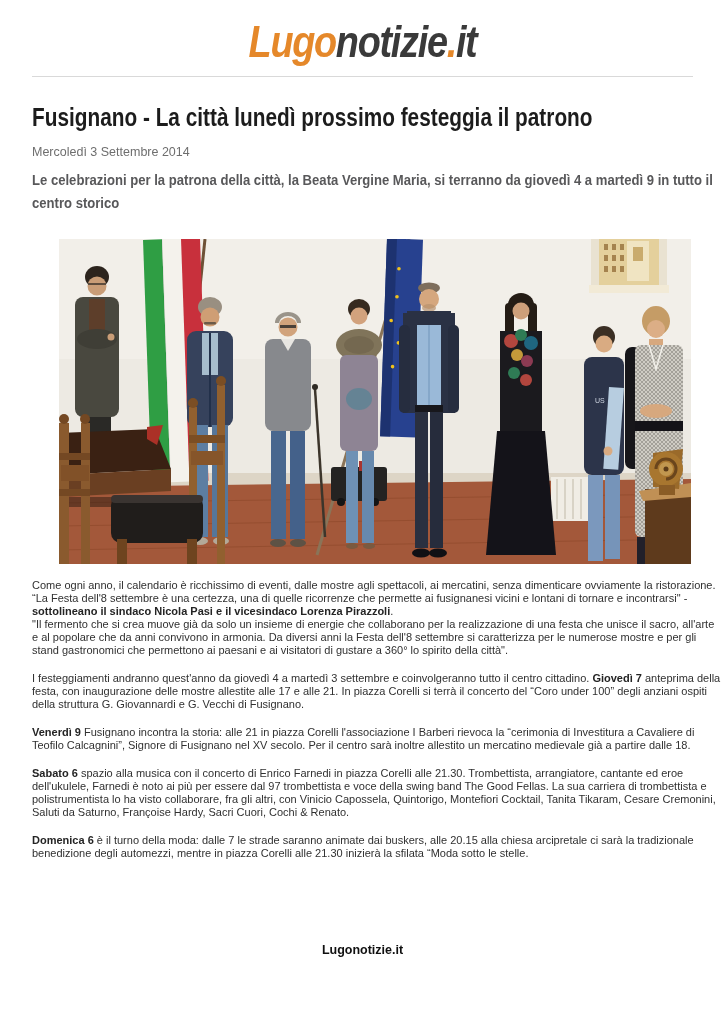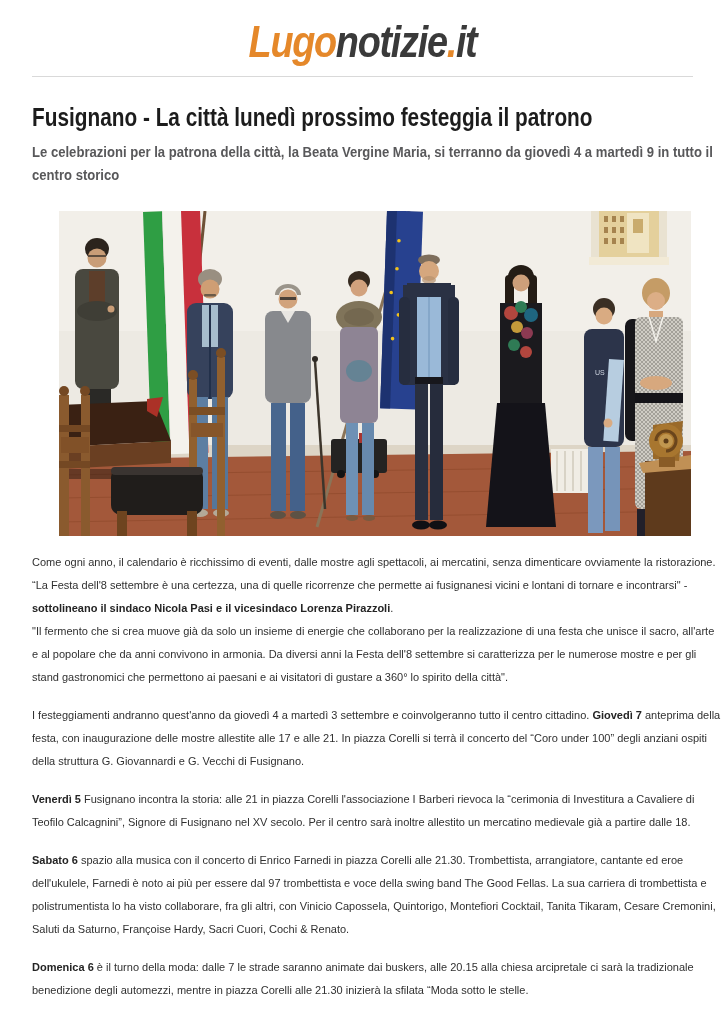--- a/index.html
+++ b/index.html
@@ -33,21 +33,21 @@
     color:#58585a; width:740px; transform:scaleX(.935); transform-origin:left top;
   }
 
   
   .photo-fig { margin:24px 0 0 27px; width:632px; height:325px; }
   .photo-fig svg { display:block; }
 
   
   .article-body { margin-top:15px; width:691px; }
   .article-body p {
-    margin:15px 0 0 0; font-size:11px; line-height:23px; color:#303030;
+    margin:15px 0 0 0; font-size:11px; line-height:13px; color:#303030;
   }
   .article-body p:first-child { margin-top:0; }
   .article-body b { font-weight:bold; color:#242424; }
 
   
   .page-footer { margin-top:83px; text-align:center; }
   .footer-logo { font-size:12.5px; font-weight:bold; color:#101010; }
 </style>
 </head>
 <body>
@@ -56,20 +56,21 @@
 
   <header class="site-header">
     <div class="logo">
       <span class="lg-orange">Lugo</span><span class="lg-dark">notizie</span><span class="lg-orange">.</span><span class="lg-dark">it</span>
     </div>
     <hr class="divider">
   </header>
 
   <main>
     <h1 class="headline">Fusignano - La città lunedì prossimo festeggia il patrono</h1>
+    <div class="date-line">Mercoledì 3 Settembre 2014</div>
     <h2 class="subtitle">Le celebrazioni per la patrona della città, la Beata Vergine Maria, si terranno da giovedì 4 a martedì 9 in tutto il centro storico</h2>
 
     <figure class="photo-fig">
       <svg width="632" height="325" viewBox="0 0 632 325" role="img">
         <defs>
           <pattern id="dots" width="4" height="4" patternUnits="userSpaceOnUse">
             <rect width="4" height="4" fill="#cfccc4"></rect>
             <circle cx="1" cy="1" r="0.7" fill="#55524c"></circle>
             <circle cx="3" cy="3" r="0.7" fill="#55524c"></circle>
           </pattern>
@@ -294,21 +295,21 @@
           <circle cx="607" cy="230" r="7" fill="#c1974f"></circle>
           <circle cx="607" cy="230" r="2.5" fill="#5d3c18"></circle>
           <rect x="600" y="246" width="16" height="10" fill="#8a5c26"></rect>
         </g>
       </svg>
     </figure>
 
     <div class="article-body">
         <p><span>Come ogni anno, il calendario è ricchissimo di eventi, dalle mostre agli spettacoli, ai mercatini, senza dimenticare ovviamente la ristorazione. “La Festa dell'8 settembre è una certezza, una di quelle ricorrenze che permette ai fusignanesi vicini e lontani di tornare e incontrarsi" - </span><b>sottolineano il sindaco Nicola Pasi e il vicesindaco Lorenza Pirazzoli</b><span>.</span><br><span>"Il fermento che si crea muove già da solo un insieme di energie che collaborano per la realizzazione di una festa che unisce il sacro, all'arte e al popolare che da anni convivono in armonia. Da diversi anni la Festa dell'8 settembre si caratterizza per le numerose mostre e per gli stand gastronomici che permettono ai paesani e ai visitatori di gustare a 360° lo spirito della città".</span></p>
         <p><span>I festeggiamenti andranno quest'anno da giovedì 4 a martedì 3 settembre e coinvolgeranno tutto il centro cittadino. </span><b>Giovedì 7</b><span> anteprima della festa, con inaugurazione delle mostre allestite alle 17 e alle 21. In piazza Corelli si terrà il concerto del “Coro under 100” degli anziani ospiti della struttura G. Giovannardi e G. Vecchi di Fusignano.</span></p>
-        <p><b>Venerdì 5</b><span> Fusignano incontra la storia: alle 21 in piazza Corelli l'associazione I Barberi rievoca la “cerimonia di Investitura a Cavaliere di Teofilo Calcagnini”, Signore di Fusignano nel XV secolo. Per il centro sarà inoltre allestito un mercatino medievale già a partire dalle 18.</span></p>
+        <p><b>Venerdì 9</b><span> Fusignano incontra la storia: alle 21 in piazza Corelli l'associazione I Barberi rievoca la “cerimonia di Investitura a Cavaliere di Teofilo Calcagnini”, Signore di Fusignano nel XV secolo. Per il centro sarà inoltre allestito un mercatino medievale già a partire dalle 18.</span></p>
         <p><b>Sabato 6</b><span> spazio alla musica con il concerto di Enrico Farnedi in piazza Corelli alle 21.30. Trombettista, arrangiatore, cantante ed eroe dell'ukulele, Farnedi è noto ai più per essere dal 97 trombettista e voce della swing band The Good Fellas. La sua carriera di trombettista e polistrumentista lo ha visto collaborare, fra gli altri, con Vinicio Capossela, Quintorigo, Montefiori Cocktail, Tanita Tikaram, Cesare Cremonini, Saluti da Saturno, Françoise Hardy, Sacri Cuori, Cochi &amp; Renato.</span></p>
         <p><b>Domenica 6</b><span> è il turno della moda: dalle 7 le strade saranno animate dai buskers, alle 20.15 alla chiesa arcipretale ci sarà la tradizionale benedizione degli automezzi, mentre in piazza Corelli alle 21.30 inizierà la sfilata “Moda sotto le stelle.</span></p>
       </div>
   </main>
 
   <footer class="page-footer">
     <div class="footer-logo">Lugonotizie.it</div>
   </footer>
 
 </div>

